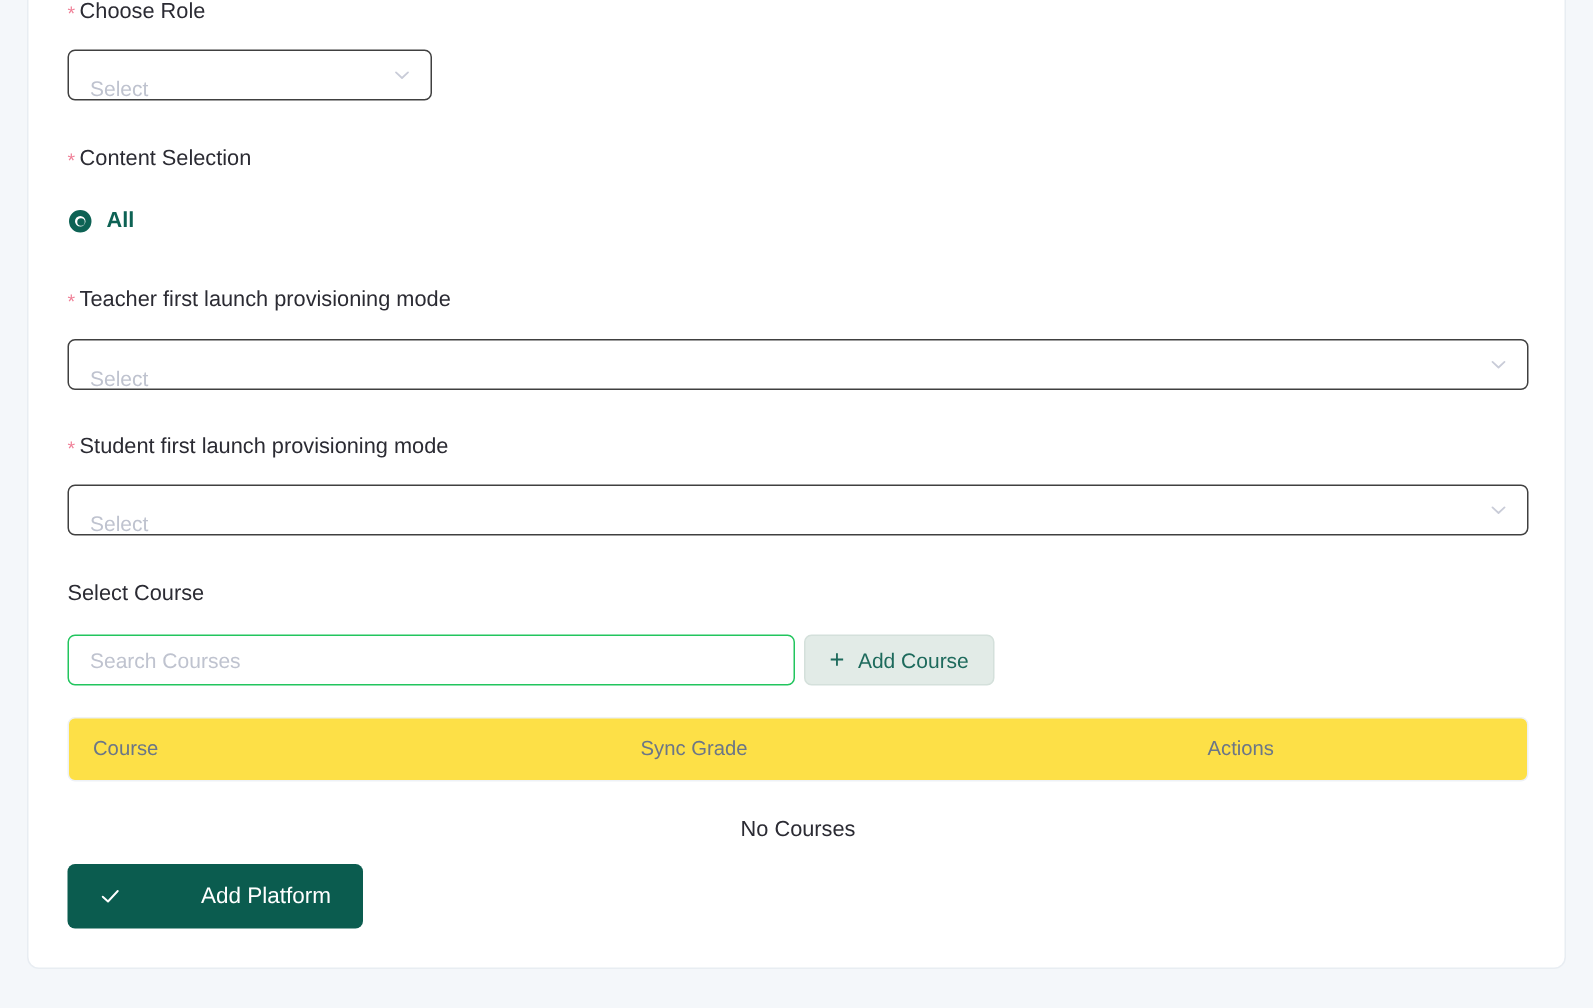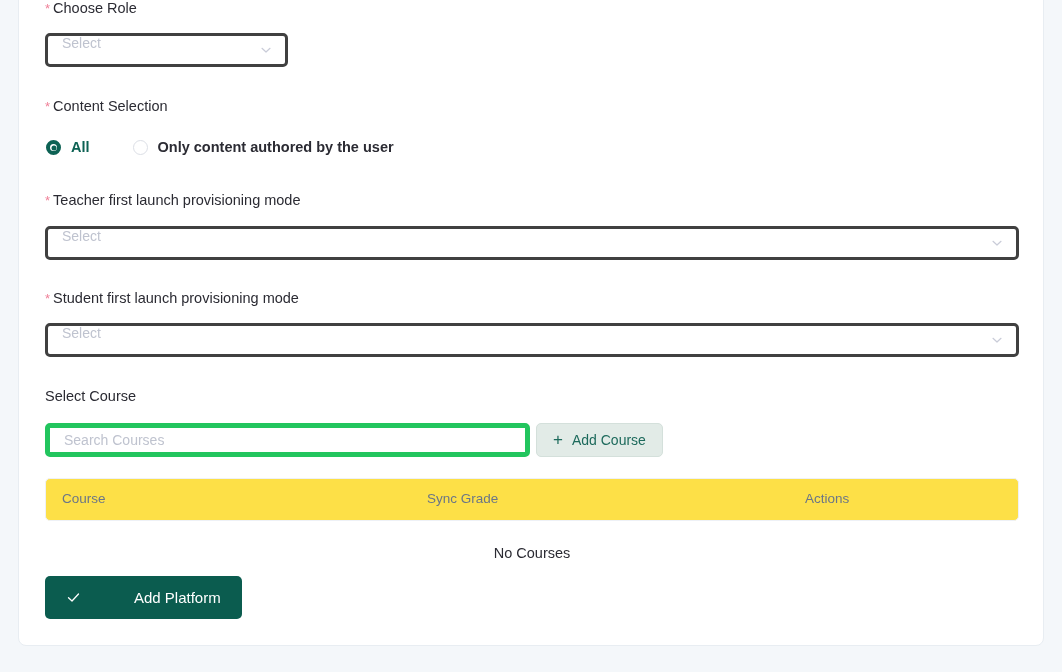--- a/index.html
+++ b/index.html
@@ -54,25 +54,25 @@
     line-height: 1;
     position: relative;
     top: 1px;
     margin-right: 3px;
   }
 
   
   .select-box {
     position: relative;
     height: 34px;
-    border: 3px solid #404040;
+    border: 1px solid #404040;
     border-radius: 5px;
     background: #ffffff;
     display: flex;
-    align-items: flex-start;
+    align-items: flex-end;
     padding: 0 14px;
   }
   .select-box.narrow { width: 243px; }
   .select-box.wide { width: 974px; }
   .select-placeholder {
     font-size: 14px;
     color: #bfc3cf;
     line-height: 1;
   }
   .chevron {
@@ -134,21 +134,21 @@
 
   
   .search-row {
     display: flex;
     align-items: stretch;
     gap: 6px;
   }
   .search-input {
     width: 485px;
     height: 34px;
-    border: 5px solid #22c55e;
+    border: 1px solid #22c55e;
     border-radius: 5px;
     background: #fff;
     display: flex;
     align-items: center;
     padding: 0 14px;
   }
   .search-placeholder {
     font-size: 14px;
     color: #bfc3cf;
     line-height: 1;
@@ -258,24 +258,20 @@
 
       
       <div style="height:32px"></div>
       <div>
         <div class="field-label"><span class="req-star">*</span><span>Content Selection</span></div>
         <div style="height:27px"></div>
         <div class="radio-row">
           <div class="radio-opt" style="margin-left:1px">
             <span class="radio-ring checked"></span>
             <span class="radio-label sel">All</span>
-          </div>
-          <div class="radio-opt" style="margin-left:43px">
-            <span class="radio-ring"></span>
-            <span class="radio-label unsel">Only content authored by the user</span>
           </div>
         </div>
       </div>
 
       
       <div style="height:38px"></div>
       <div>
         <div class="field-label"><span class="req-star">*</span><span>Teacher first launch provisioning mode</span></div>
         <div style="height:18px"></div>
         <div class="select-box wide">

